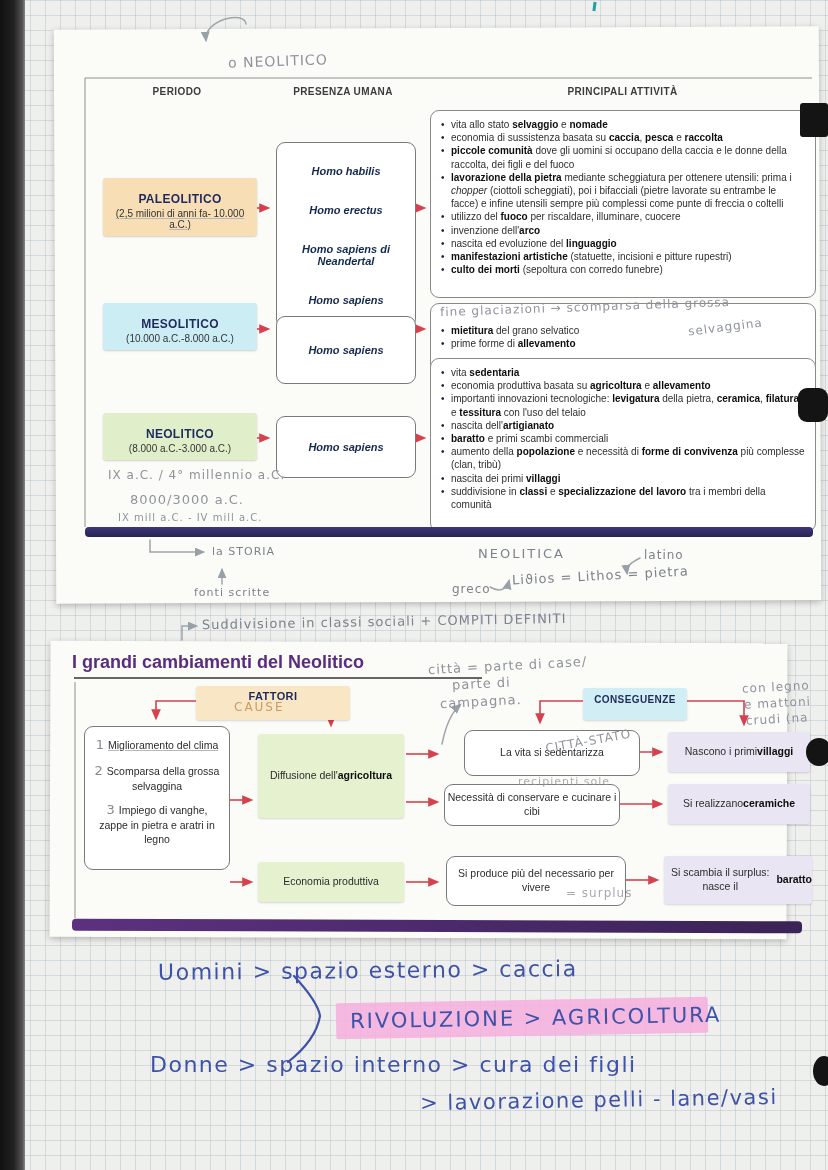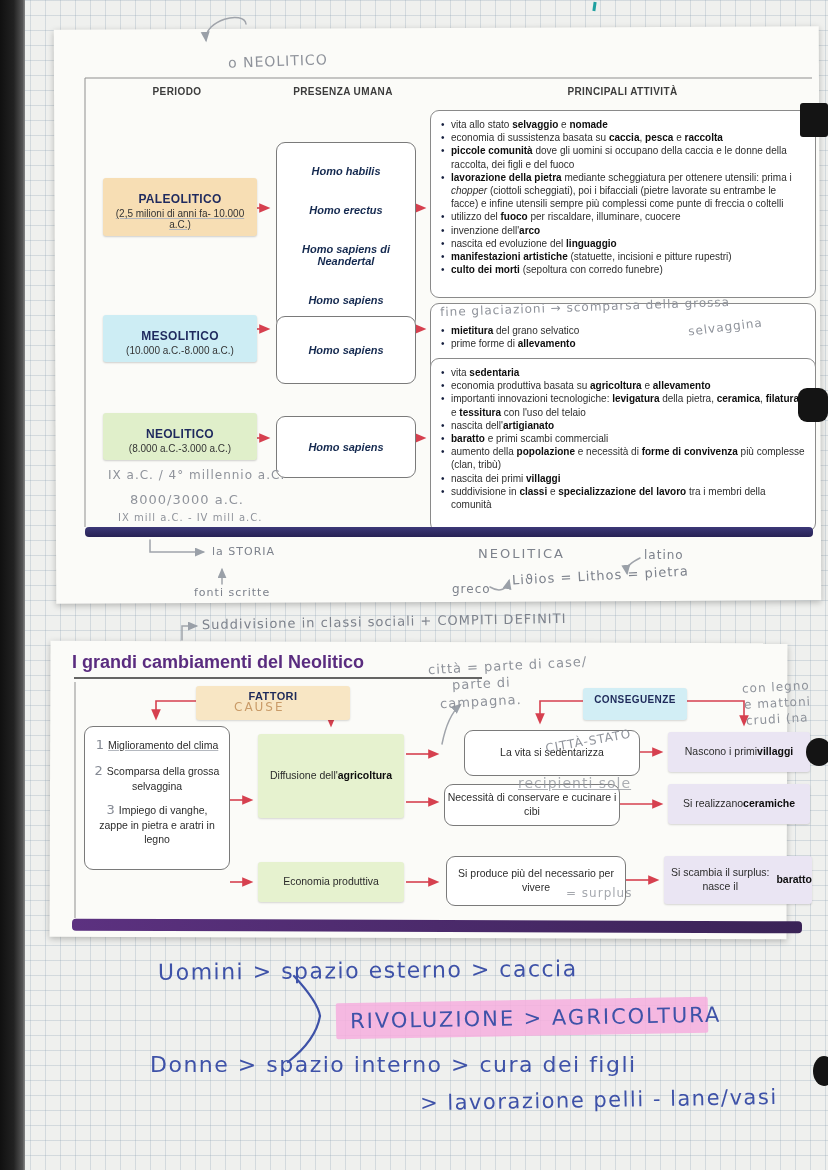--- a/index.html
+++ b/index.html
@@ -131,21 +131,21 @@
         <li data-item="."><strong>piccole comunità</strong> dove gli uomini si occupano della caccia e le donne della raccolta, dei figli e del fuoco</li>
         <li data-item="."><strong>lavorazione della pietra</strong> mediante scheggiatura per ottenere utensili: prima i <em>chopper</em> (ciottoli scheggiati), poi i bifacciali (pietre lavorate su entrambe le facce) e infine utensili sempre più complessi come punte di freccia o coltelli</li>
         <li data-item=".">utilizzo del <strong>fuoco</strong> per riscaldare, illuminare, cuocere</li>
         <li data-item=".">invenzione dell'<strong>arco</strong></li>
         <li data-item=".">nascita ed evoluzione del <strong>linguaggio</strong></li>
         <li data-item="."><strong>manifestazioni artistiche</strong> (statuette, incisioni e pitture rupestri)</li>
         <li data-item="."><strong>culto dei morti</strong> (sepoltura con corredo funebre)</li>
       </ul>
   </div>
 
-  <div class="pbox" style="left:103px;top:303px;background:#cdedf4;margin-top:12px;">
+  <div class="pbox" style="left:103px;top:303px;background:#cdedf4;">
     <div class="nm">MESOLITICO</div>
     <div class="dt">(10.000 a.C.-8.000 a.C.)</div>
   </div>
   <div class="wbox homo-col center" style="left:276px;top:316px;width:134px;height:50px;">
 
   <div class="homo" data-item=".">Homo sapiens</div>
     </div>
   <div class="acts" style="left:430px;top:303px;width:366px;height:54px;padding-top:20px;">
     <ul>
 
@@ -222,21 +222,21 @@
   <div class="cbox center mini" style="left:668px;top:732px;width:142px;height:40px;background:#eae5f3;">Nascono i primi <strong>villaggi</strong></div>
   <div class="cbox center mini" style="left:668px;top:784px;width:142px;height:40px;background:#eae5f3;">Si realizzano <strong>ceramiche</strong></div>
   <div class="cbox center mini" style="left:664px;top:856px;width:148px;height:48px;background:#eae5f3;">Si scambia il surplus: nasce il <strong>baratto</strong></div>
 
   <div class="bar" style="left:72px;top:920px;width:730px;height:12px;background:linear-gradient(90deg,#5c3180,#3a2356);transform:rotate(0.2deg);"></div>
 
   <div class="hw" style="left:428px;top:658px;font-size:13px;transform:rotate(-3deg);">città = parte di case/</div>
   <div class="hw" style="left:452px;top:676px;font-size:13px;transform:rotate(-3deg);">parte di</div>
   <div class="hw" style="left:440px;top:694px;font-size:13px;transform:rotate(-3deg);">campagna.</div>
   <div class="hw" style="left:545px;top:734px;font-size:12px;transform:rotate(-10deg);">CITTÀ-STATO</div>
-  <div class="hw" style="left:518px;top:775px;font-size:14px;opacity:.75;text-decoration:underline;">recipienti sole</div>
+  <div class="hw" style="left:518px;top:775px;font-size:11px;opacity:.75;">recipienti sole</div>
   <div class="hw" style="left:566px;top:886px;font-size:12px;opacity:.8;">= surplus</div>
   <div class="hw" style="left:742px;top:680px;font-size:12px;transform:rotate(-3deg);">con legno</div>
   <div class="hw" style="left:744px;top:696px;font-size:12px;transform:rotate(-3deg);">e mattoni</div>
   <div class="hw" style="left:746px;top:712px;font-size:12px;transform:rotate(-3deg);">crudi (na</div>
 
   <div class="ink" style="left:158px;top:958px;font-size:22px;transform:rotate(-0.5deg);">Uomini &gt; spazio esterno &gt; caccia</div>
   <div class="abs" style="left:336px;top:1000px;width:372px;height:36px;background:#f6aede;opacity:.85;border-radius:2px;transform:rotate(-1deg);"></div>
   <div class="ink" style="left:350px;top:1006px;font-size:21px;letter-spacing:2px;transform:rotate(-1deg);">RIVOLUZIONE &gt; AGRICOLTURA</div>
   <div class="ink" style="left:150px;top:1052px;font-size:22px;">Donne &gt; spazio interno &gt; cura dei figli</div>
   <div class="ink" style="left:420px;top:1088px;font-size:21px;transform:rotate(-1deg);">&gt; lavorazione pelli - lane/vasi</div>

